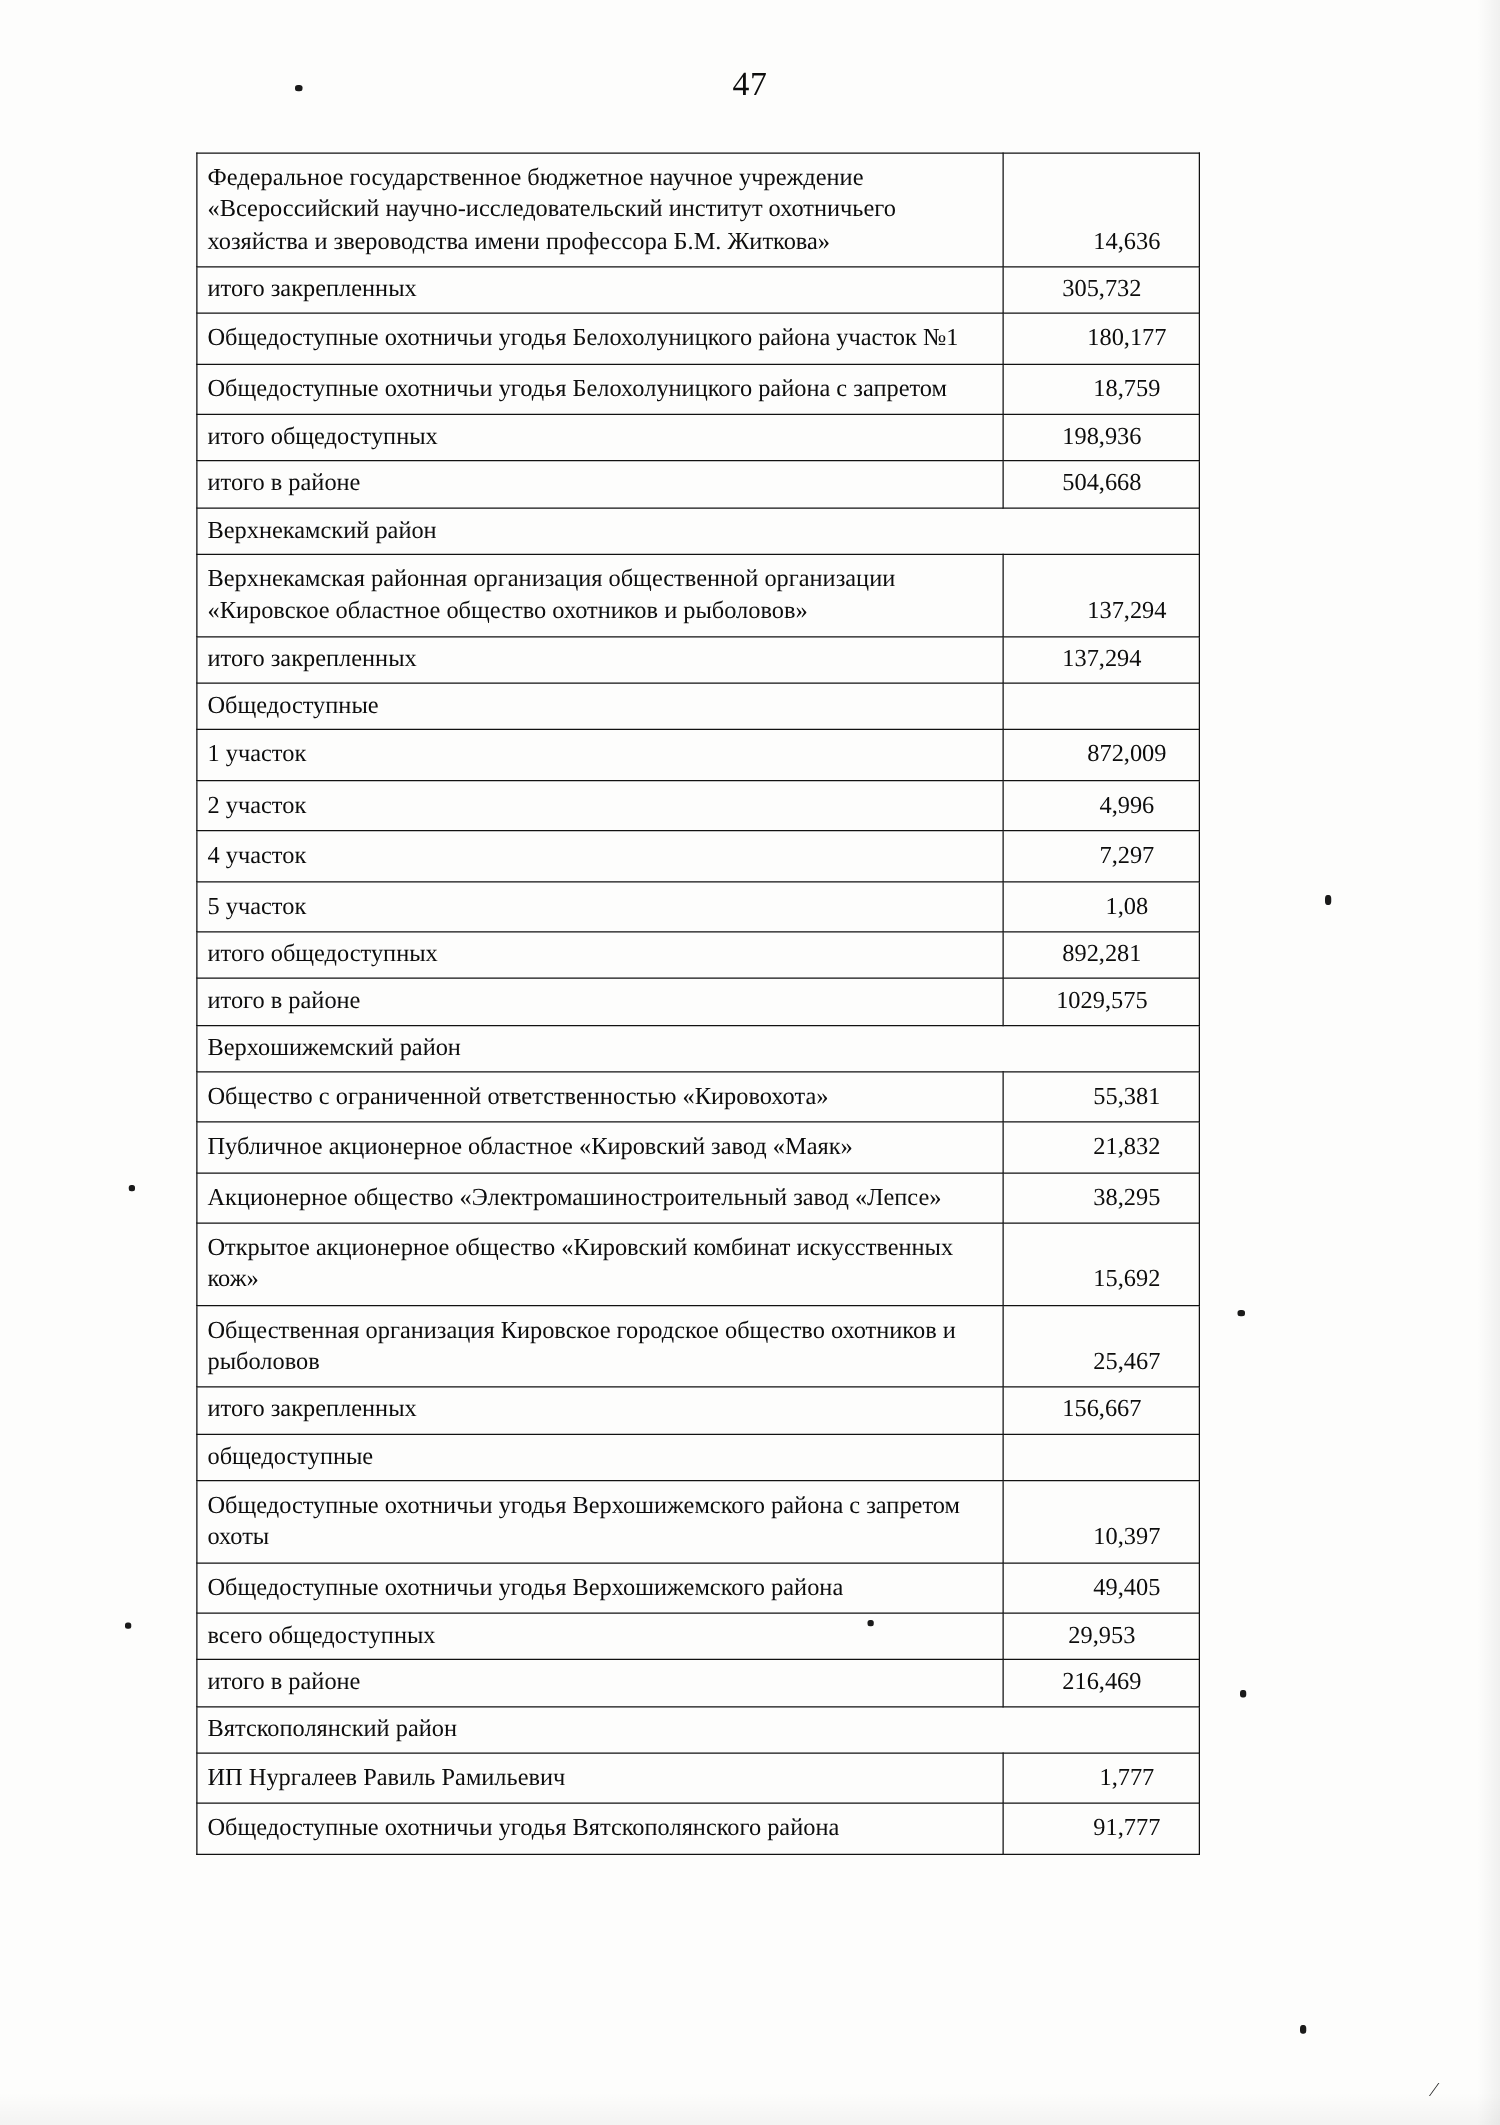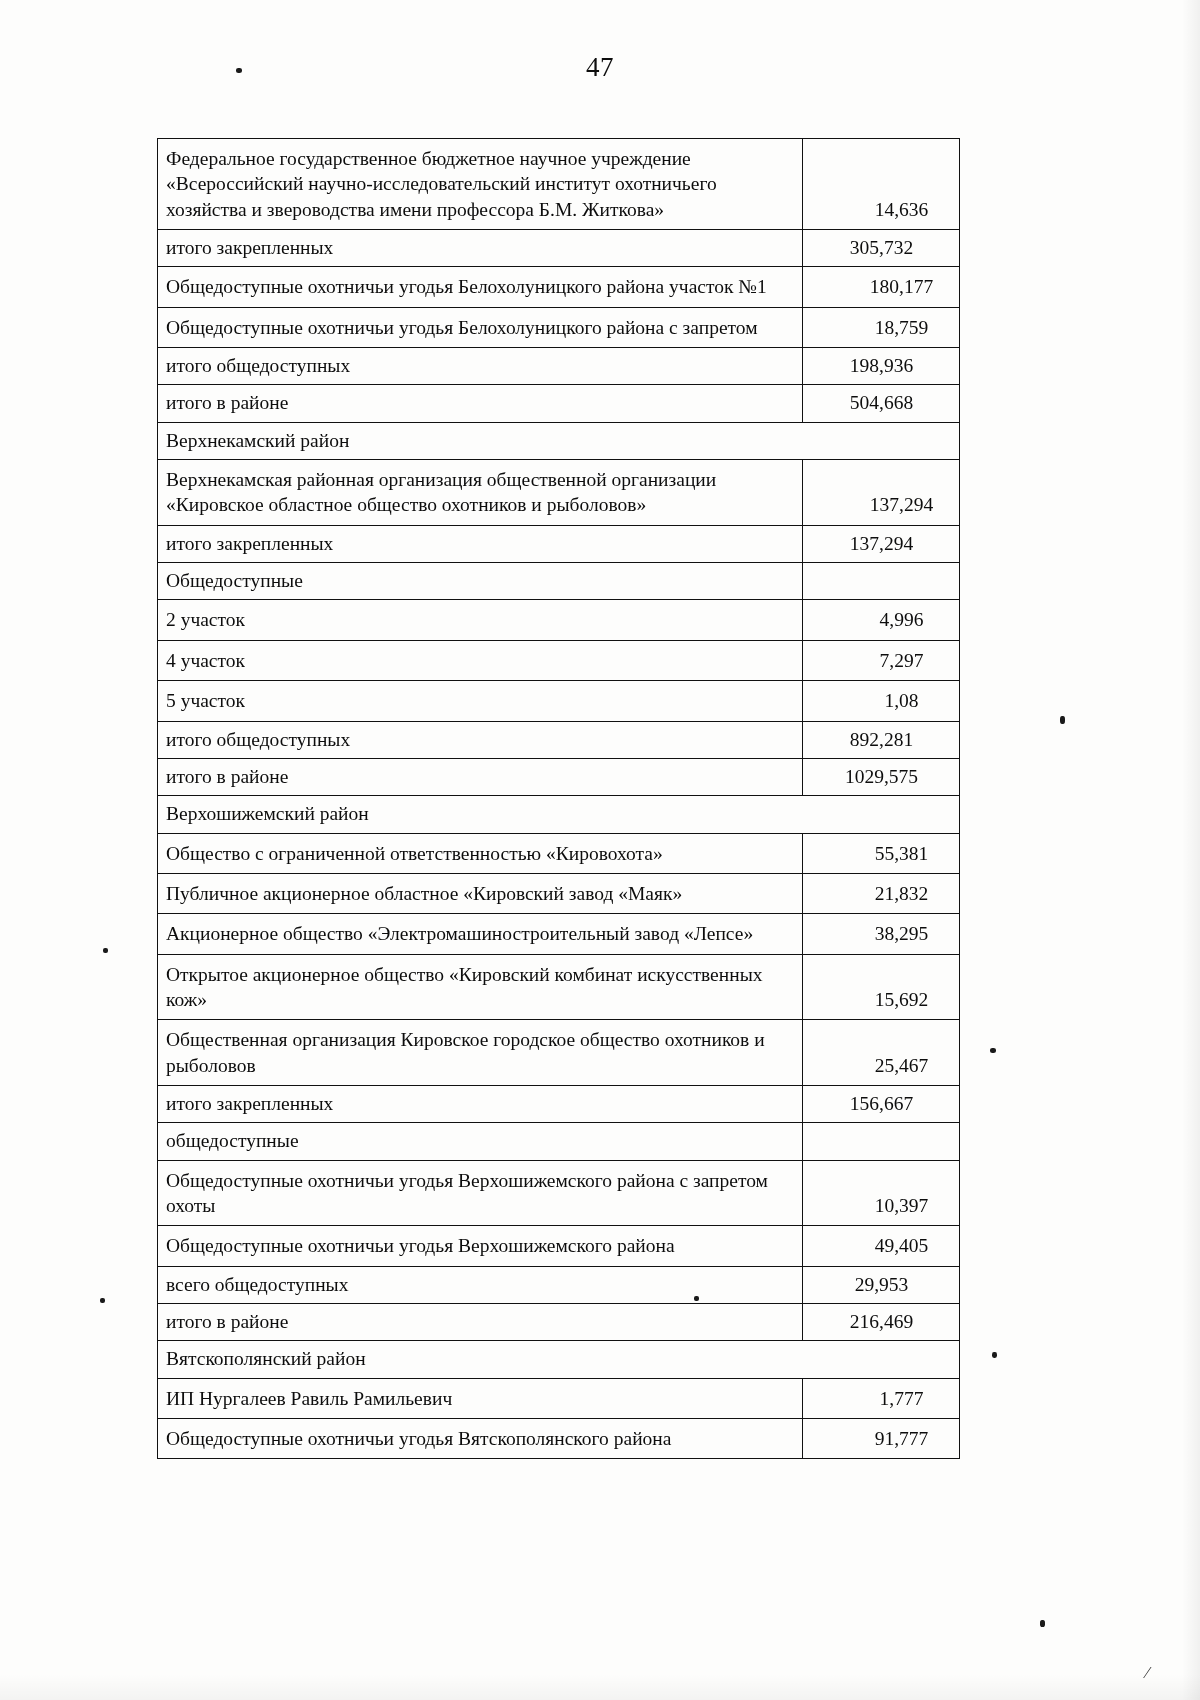--- a/index.html
+++ b/index.html
@@ -30,21 +30,21 @@
     width: 1200px;
     text-align: center;
     font-size: 27px;
     letter-spacing: 0.5px;
     font-family: "Liberation Serif", "DejaVu Serif", serif;
   }
 
   .table-wrap {
     position: absolute;
     left: 157px;
-    top: 138px;
+    top: 122px;
     width: 802px;
   }
 
   table.doc-table {
     border-collapse: collapse;
     width: 802px;
     table-layout: fixed;
   }
 
   table.doc-table td {
@@ -156,20 +156,24 @@
             <td class="label">Верхнекамская районная организация общественной организации «Кировское областное общество охотников и рыболовов»</td>
             <td class="value bottom">137,294</td>
           </tr>
           <tr>
             <td class="label">итого закрепленных</td>
             <td class="value">137,294</td>
           </tr>
           <tr>
             <td class="label">Общедоступные</td>
             <td class="value"></td>
+          </tr>
+          <tr class="tall">
+            <td class="label">1 участок</td>
+            <td class="value bottom">872,009</td>
           </tr>
           <tr class="tall">
             <td class="label">2 участок</td>
             <td class="value bottom">4,996</td>
           </tr>
           <tr class="tall">
             <td class="label">4 участок</td>
             <td class="value bottom">7,297</td>
           </tr>
           <tr class="tall">

